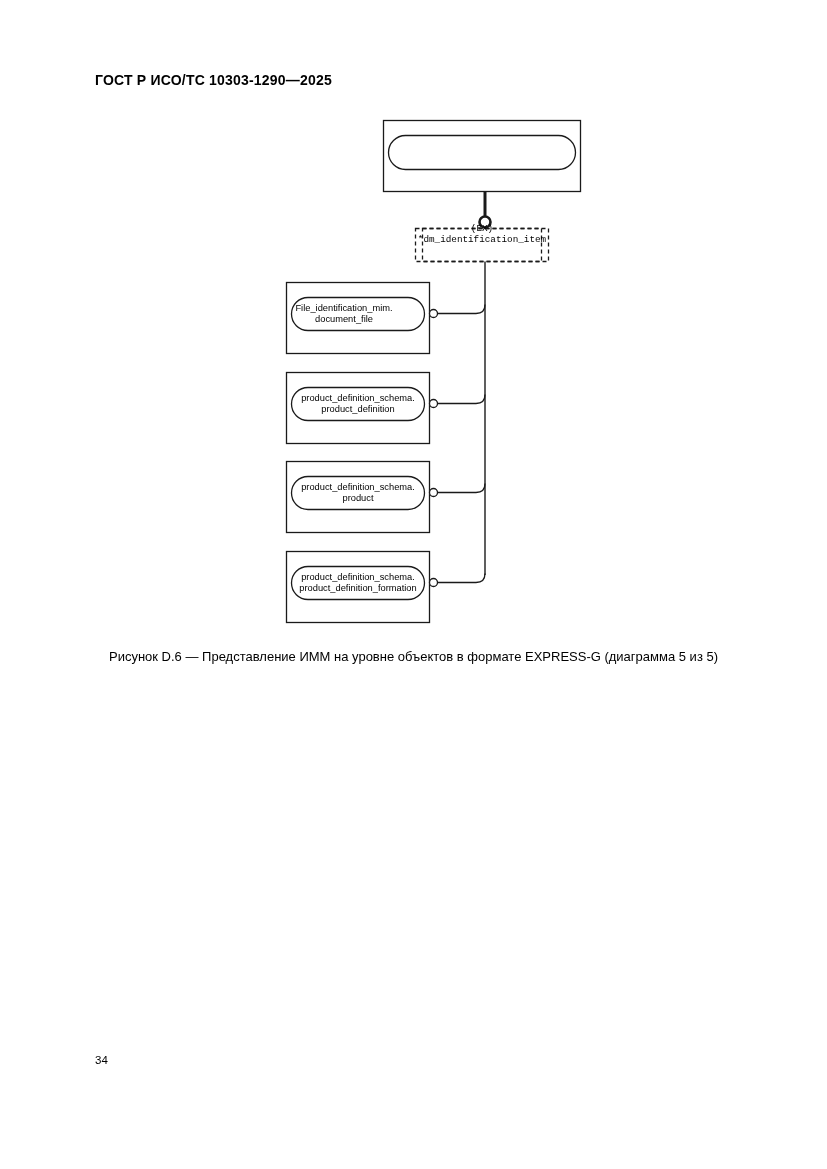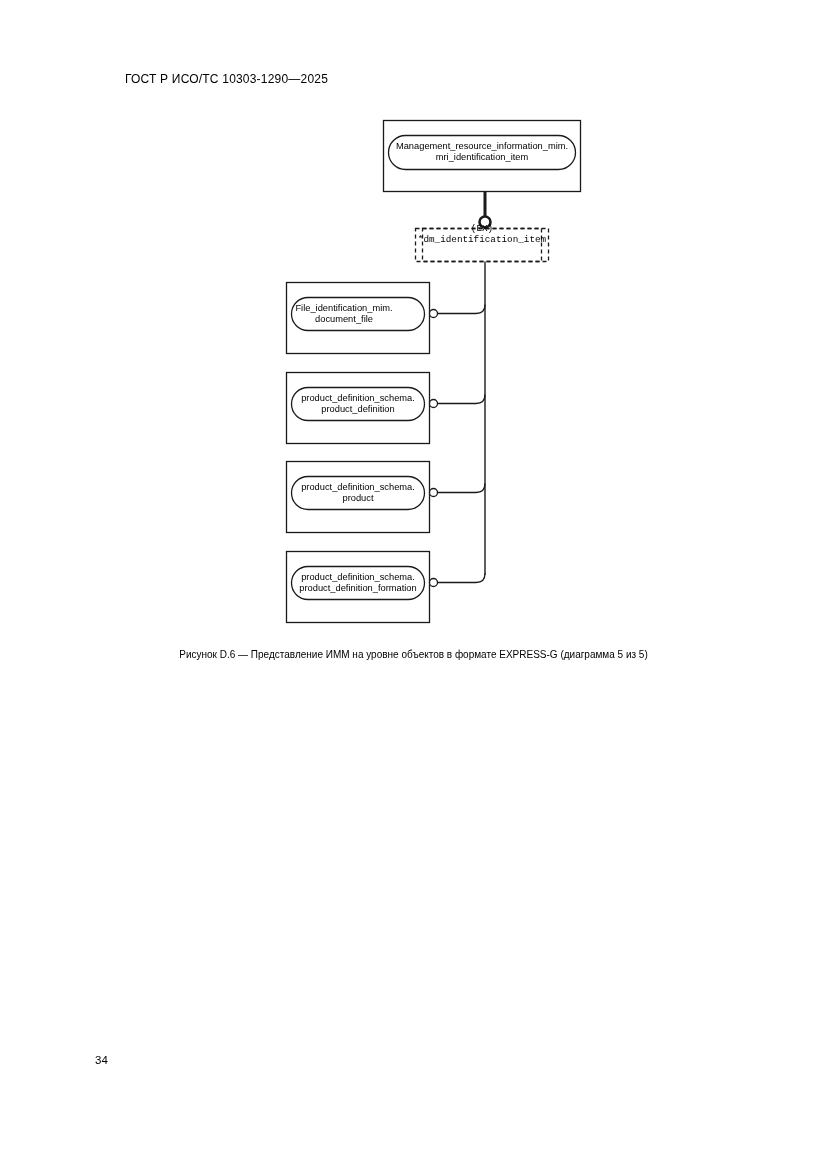--- a/index.html
+++ b/index.html
@@ -14,25 +14,24 @@
     font-family: "Liberation Sans", sans-serif;
     color: #000000;
     overflow: hidden;
   }
 
   
   .page-header {
     position: absolute;
     left: 95px;
     top: 72px;
-    font-size: 12px;
-    font-weight: normal;
+    font-size: 14px;
+    font-weight: bold;
     letter-spacing: 0.2px;
     white-space: nowrap;
-    margin-left: 30px;
   }
 
   
   .figure {
     position: absolute;
     left: 0;
     top: 0;
     width: 827px;
     height: 700px;
     pointer-events: none;
@@ -53,21 +52,21 @@
     color: #000;
   }
 
   
   .caption {
     position: absolute;
     left: 0;
     top: 649px;
     width: 827px;
     text-align: center;
-    font-size: 10px;
+    font-size: 13px;
     color: #000;
   }
 
   
   .page-number {
     position: absolute;
     left: 95px;
     top: 1054px;
     font-size: 11.5px;
     text-align: center;
@@ -110,24 +109,20 @@
       <path d="M437.5,492.5 L476,492.5 Q485,492.5 485,483.5"></path>
 
       <rect x="286.5" y="551.5" width="143" height="71"></rect>
       <rect x="291.5" y="566.5" width="133" height="33" rx="16.5" ry="16.5"></rect>
       <circle cx="433.5" cy="582.5" r="4" fill="#ffffff"></circle>
       <path d="M437.5,582.5 L476,582.5 Q485,582.5 485,573.5"></path>
 
     </g>
   </svg>
 
-  <div class="node-label" style="left:383px; top:141px; width:198px;">
-    <div>Management_resource_information_mim.</div>
-    <div>mri_identification_item</div>
-  </div>
 
   <div class="node-label" style="left:415px; top:223px; width:134px;font-family:Liberation Mono, monospace;">
     <div>(EX)</div>
     <div>*dm_identification_item</div>
   </div>
 
   <div class="node-label" style="left:286px; top:303px; width:116px;">
     <div>File_identification_mim.</div>
     <div>document_file</div>
   </div>

